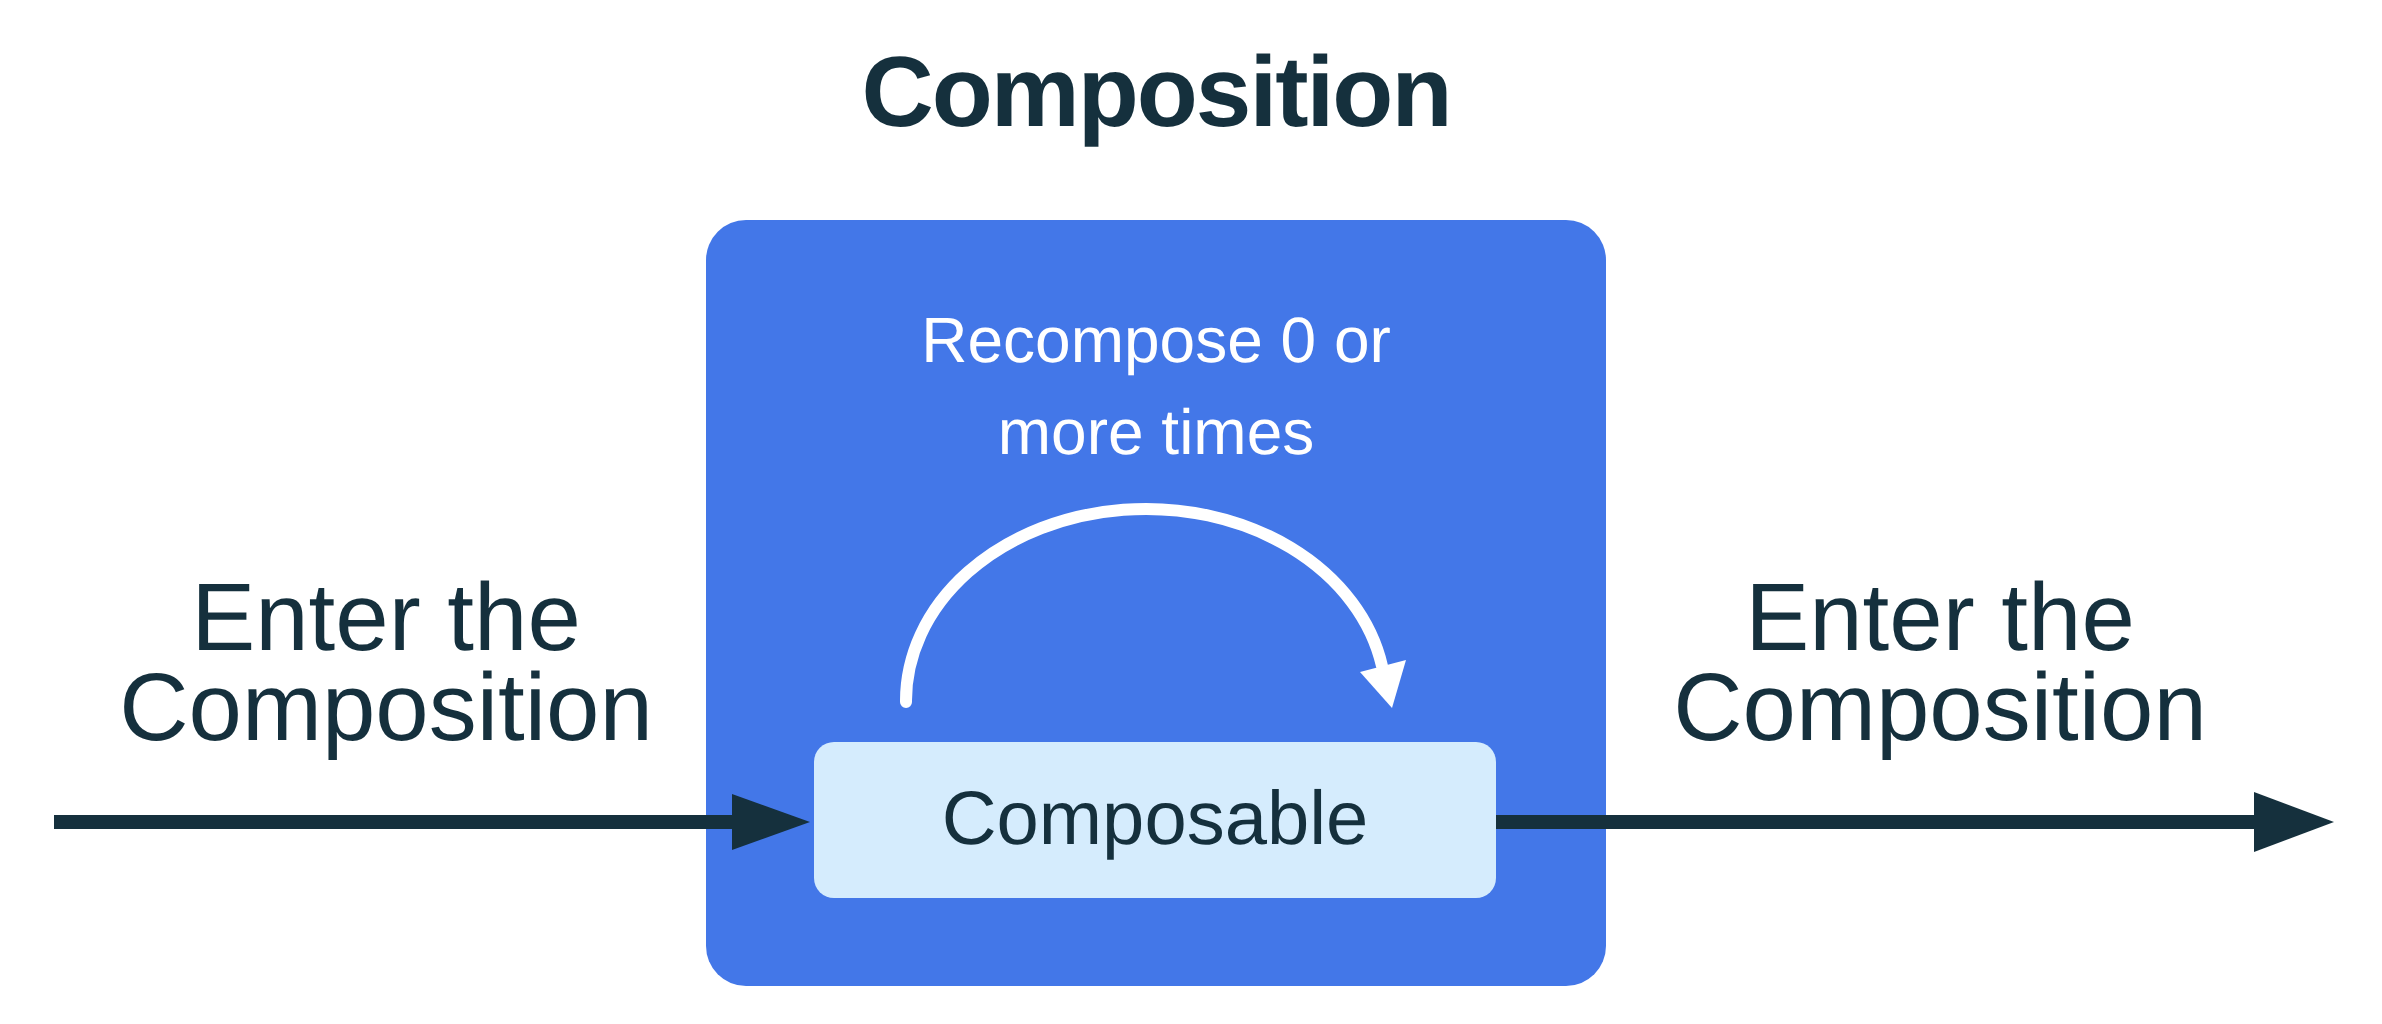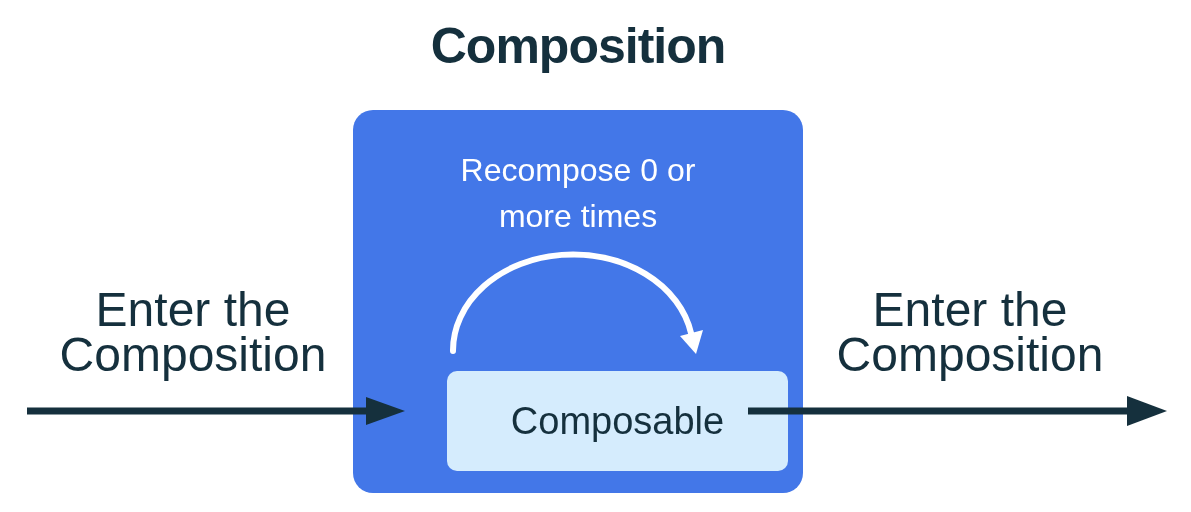--- a/index.html
+++ b/index.html
@@ -44,26 +44,25 @@
     left: 353px; top: 147px; width: 450px;
     text-align: center;
     font-size: 32px; line-height: 46px;
     white-space: pre-line;
     color: var(--c-white, #ffffff);
     z-index: 2;
   }
   .composable-box {
     position: absolute;
     left: 407px; top: 371px;
-    width: 341px; height: 100px;
+    width: 341px; height: 78px;
     border-radius: 10px;
     background: var(--c-composable-box-light-blue, #d5ecfd);
     display: flex; align-items: center; justify-content: center;
     z-index: 2;
-    margin-left: 40px;
   }
   .composable-box .composable-label {
     font-size: 38px;
     color: var(--c-dark-navy, #15303d);
   }
   .side-label {
     position: absolute;
     top: 287px;
     text-align: center;
     font-size: 48px; line-height: 45px;

